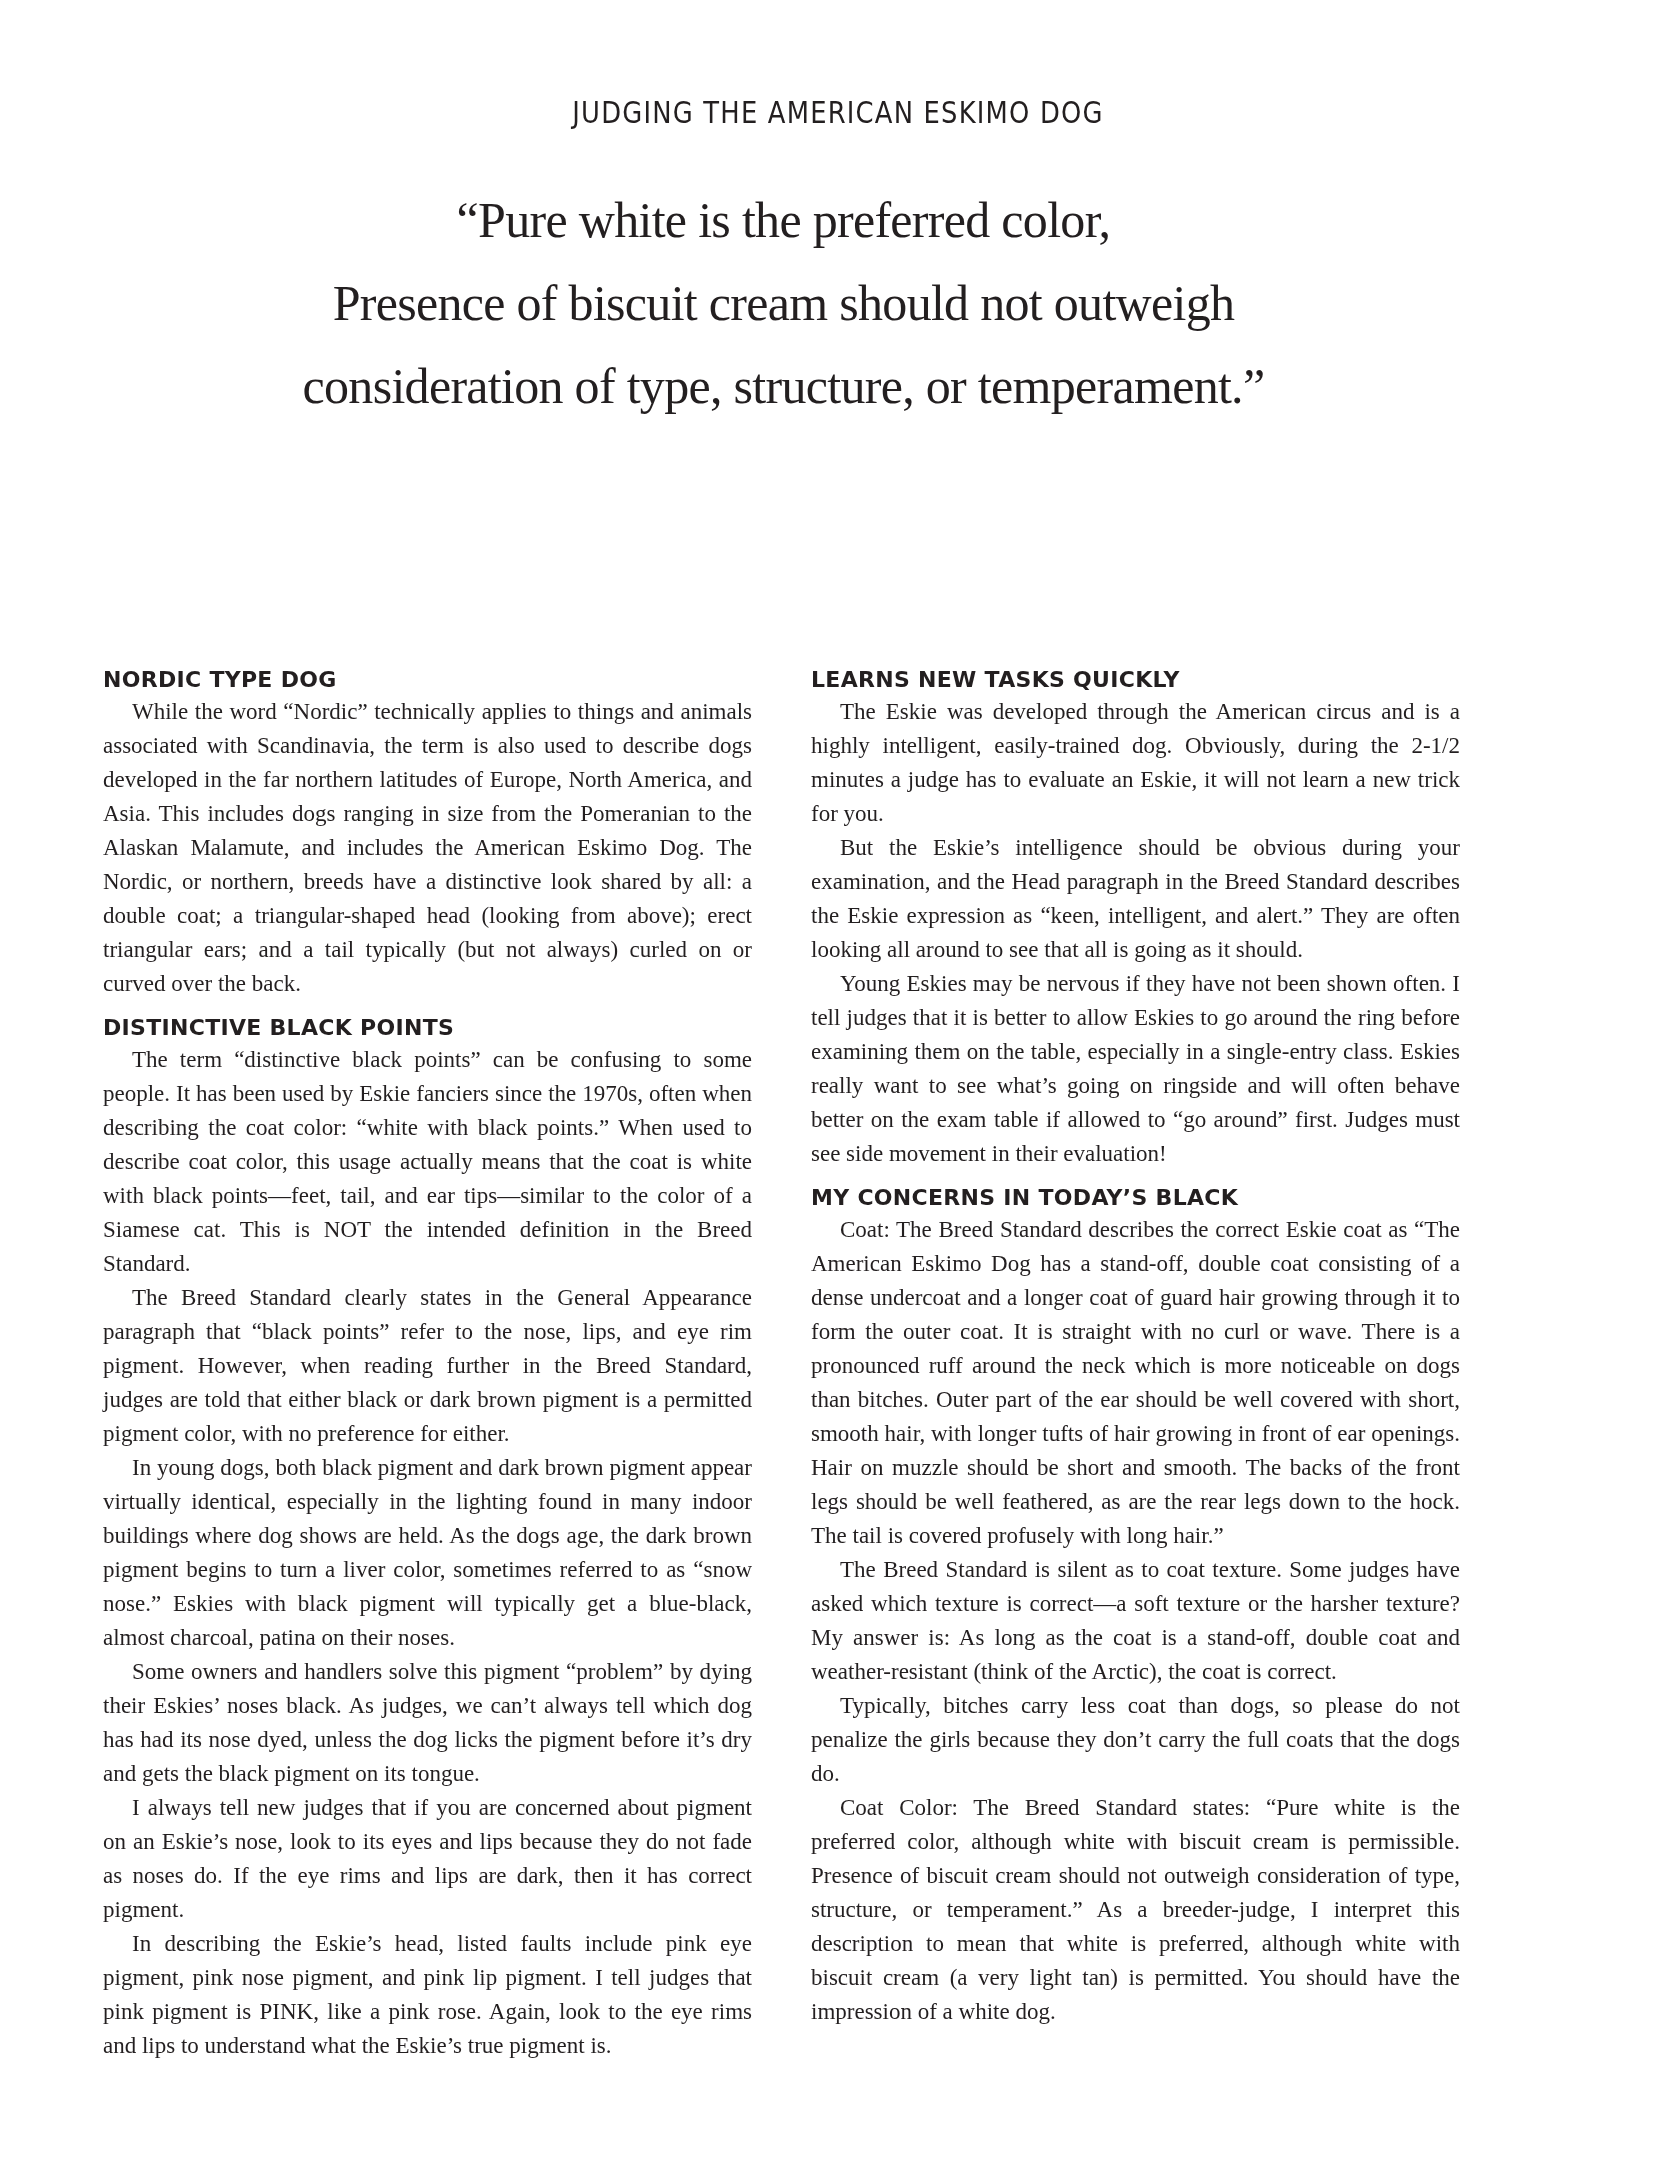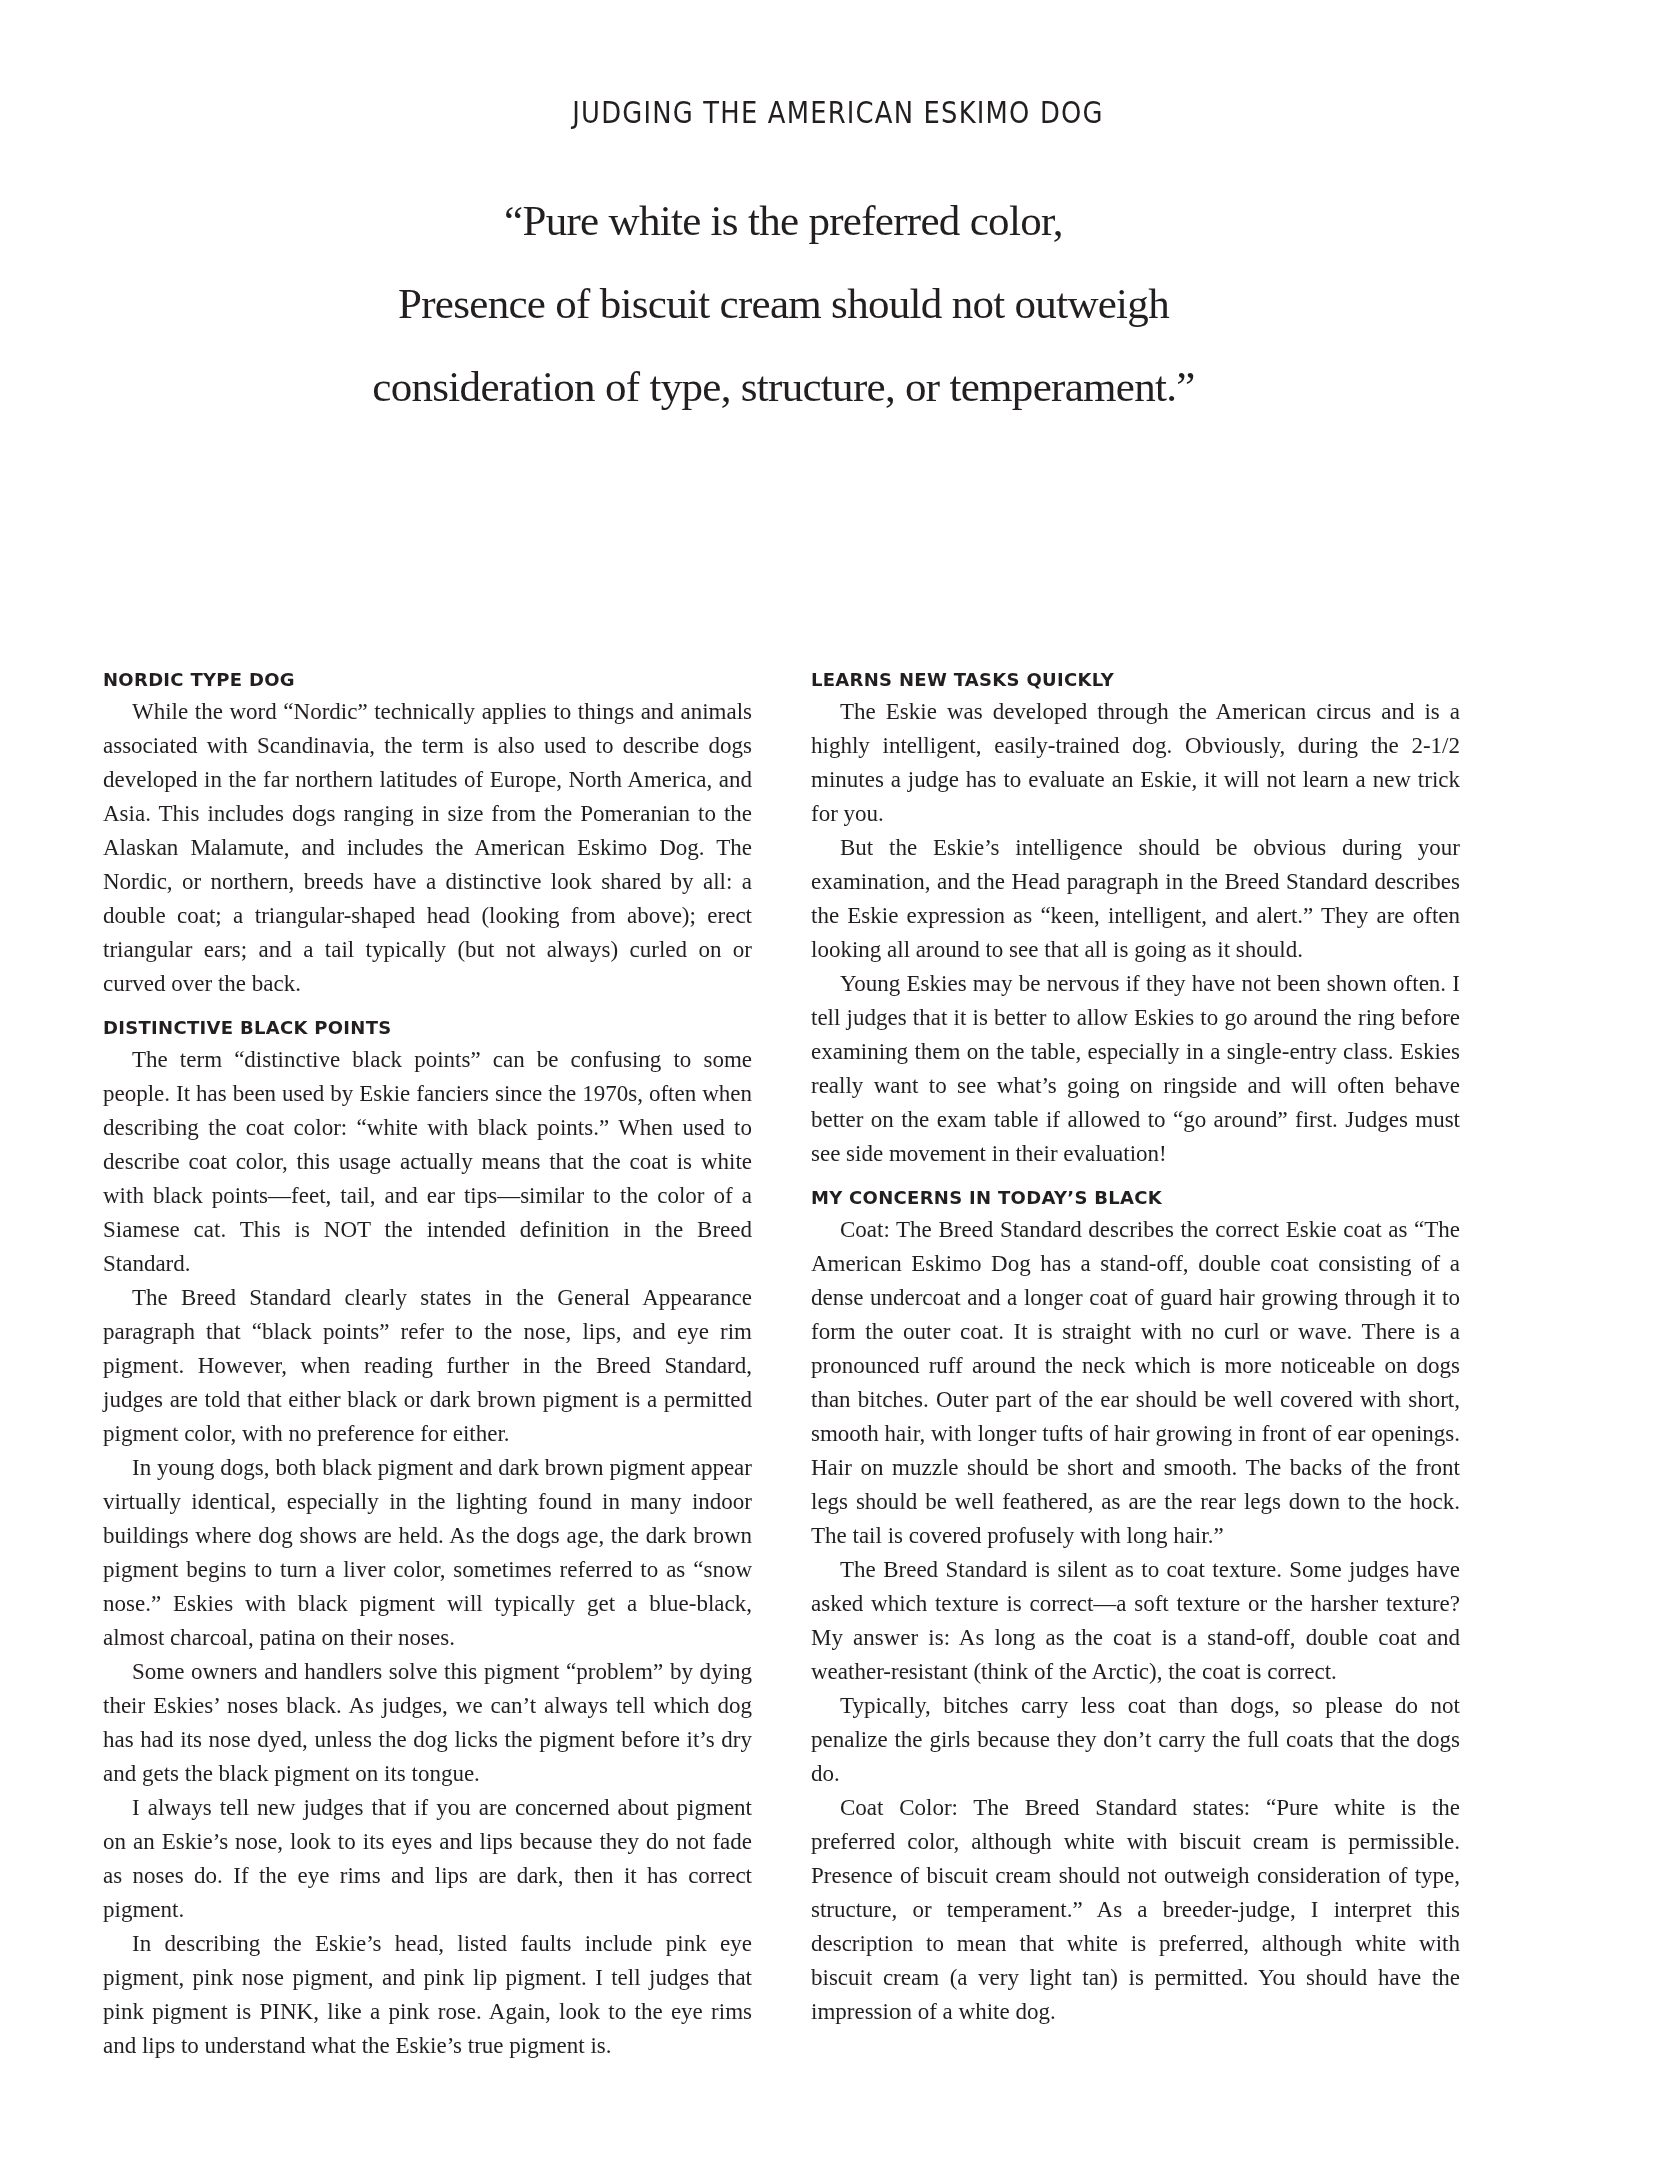--- a/index.html
+++ b/index.html
@@ -24,21 +24,21 @@
     transform: scaleX(0.86);
     transform-origin: center;
   }
   .pull-quote {
     position: absolute;
     top: 179px;
     left: 81px;
     width: 1405px;
     text-align: center;
     font-family: "Liberation Serif", serif;
-    font-size: 43px;
+    font-size: 50px;
     line-height: 83px;
     letter-spacing: -0.7px;
     color: #231f20;
   }
   .pull-quote .line { display: block; white-space: nowrap; }
   .column {
     position: absolute;
     top: 663px;
     width: 649px;
     font-family: "Liberation Serif", serif;
@@ -46,21 +46,21 @@
     line-height: 34px;
     text-align: justify;
     hyphens: manual;
     color: #231f20;
   }
   .column.left { left: 103px; }
   .column.right { left: 811px; }
   .section-heading {
     font-family: "DejaVu Sans", sans-serif;
     font-weight: bold;
-    font-size: 18px;
+    font-size: 22px;
     line-height: 27px;
     letter-spacing: 0.3px;
     margin: 0;
     padding-top: 2.7px;
     padding-bottom: 2.7px;
     text-align: left;
     color: #231f20;
   }
   .section { margin-bottom: 9.5px; }
   .para {

